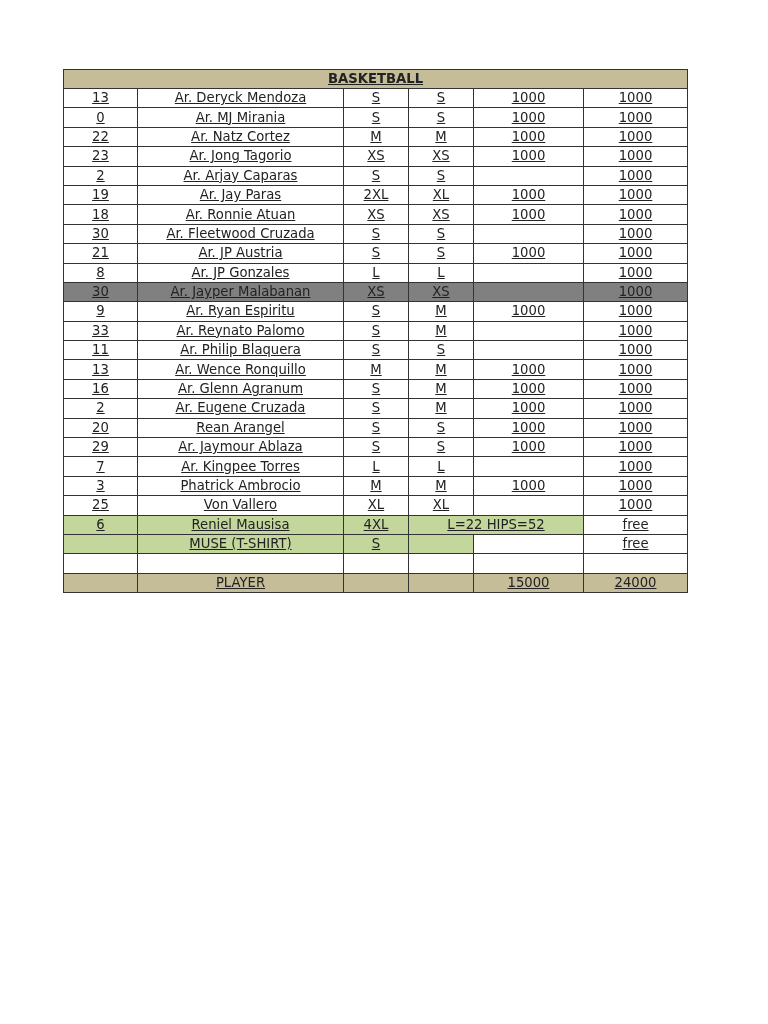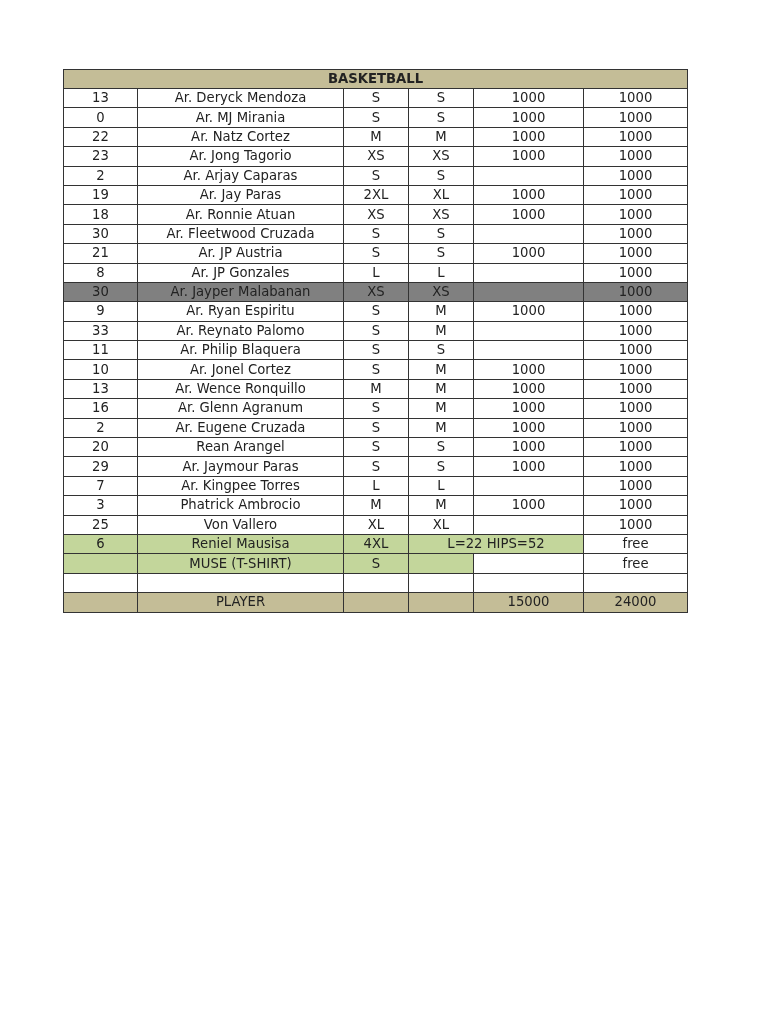--- a/index.html
+++ b/index.html
@@ -1,19 +1,19 @@
 <!DOCTYPE html>
 <html><head>
 <meta charset="utf-8">
 <style>
   html, body { margin: 0; padding: 0; background: #ffffff; }
   body { width: 768px; height: 1024px; position: relative; overflow: hidden;
          font-family: "DejaVu Sans", sans-serif; color: #222; }
   table { position: absolute; left: 63px; top: 69px; border-collapse: collapse;
-          table-layout: fixed; width: 624px; font-size: 13.2px; }
+          table-layout: fixed; width: 624px; font-size: 13.2px; text-decoration: underline; }
   td, th { border: 1px solid #333; text-align: center; padding: 0; overflow: hidden;
            white-space: nowrap; height: 18.4px; line-height: 18px; }
   th { font-weight: bold; }
   .title-row td { background: #c4bd97; font-weight: bold; height: 18px; }
   .head-row th { background: #c3d69b; height: 37px; line-height: 16px; font-size: 13.2px; }
   .hl td { background: #808080; }
   .green { background: #c3d69b; }
   .tan { background: #c4bd97; }
 </style>
 </head>
@@ -138,28 +138,20 @@
       </tr>
       <tr>
         <td>11</td>
         <td>Ar. Philip Blaquera</td>
         <td>S</td>
         <td>S</td>
         <td></td>
         <td>1000</td>
       </tr>
       <tr>
-        <td>10</td>
-        <td>Ar. Jonel Cortez</td>
-        <td>S</td>
-        <td>M</td>
-        <td>1000</td>
-        <td>1000</td>
-      </tr>
-      <tr>
         <td>13</td>
         <td>Ar. Wence Ronquillo</td>
         <td>M</td>
         <td>M</td>
         <td>1000</td>
         <td>1000</td>
       </tr>
       <tr>
         <td>16</td>
         <td>Ar. Glenn Agranum</td>
@@ -179,21 +171,21 @@
       <tr>
         <td>20</td>
         <td>Rean Arangel</td>
         <td>S</td>
         <td>S</td>
         <td>1000</td>
         <td>1000</td>
       </tr>
       <tr>
         <td>29</td>
-        <td>Ar. Jaymour Paras</td>
+        <td>Ar. Jaymour Ablaza</td>
         <td>S</td>
         <td>S</td>
         <td>1000</td>
         <td>1000</td>
       </tr>
       <tr>
         <td>7</td>
         <td>Ar. Kingpee Torres</td>
         <td>L</td>
         <td>L</td>

